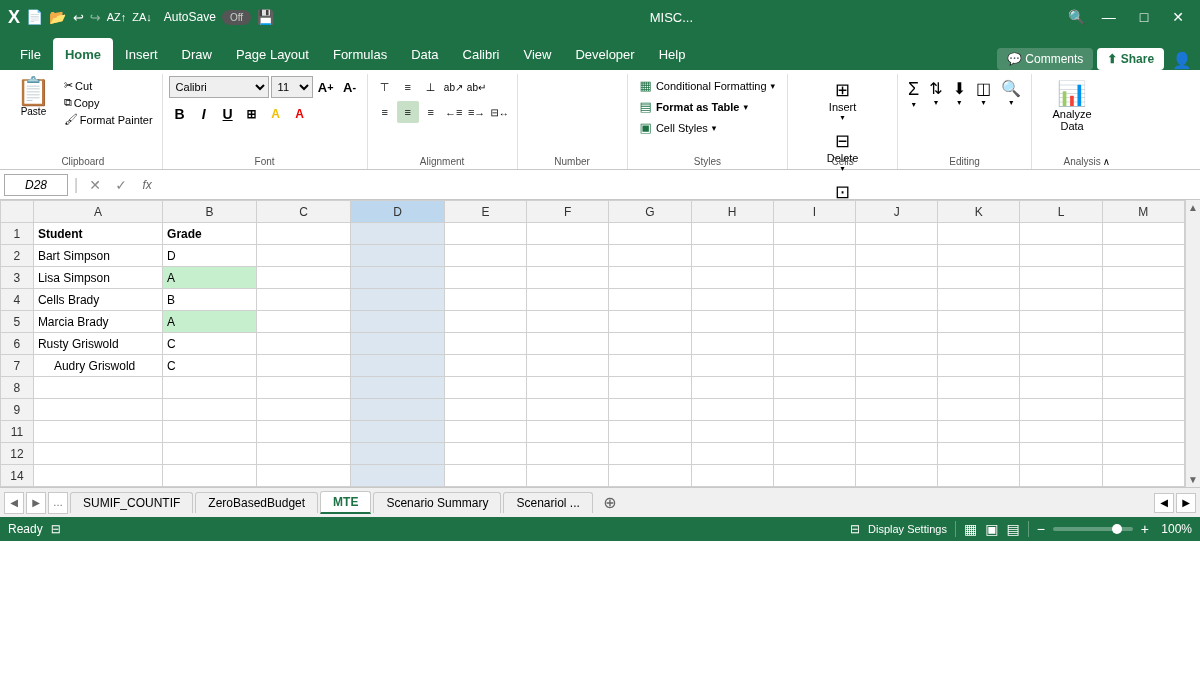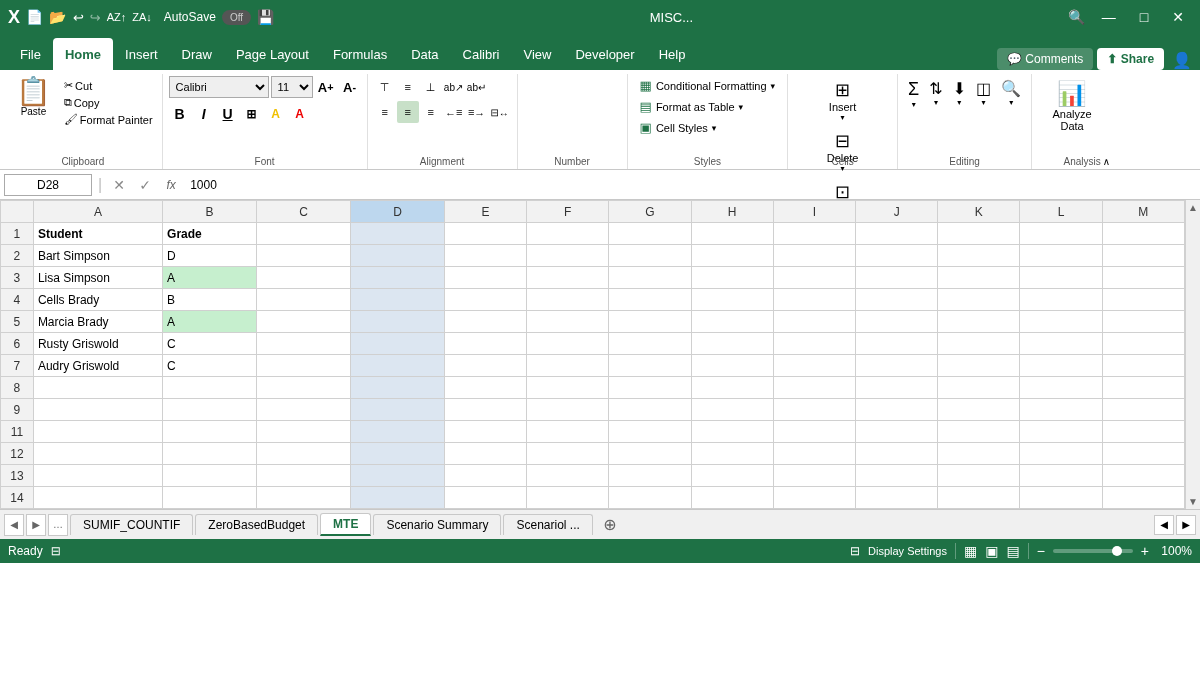--- a/index.html
+++ b/index.html
@@ -90,26 +90,27 @@
     .formula-bar {
       display: flex;
       align-items: center;
       border-bottom: 1px solid #c8c8c8;
       height: 30px;
       padding: 0 4px;
       gap: 4px;
       background: white;
     }
     .cell-ref {
-      width: 88px;
+      width: 64px;
       border: 1px solid #aaa;
       padding: 2px 6px;
       font-size: 12px;
       height: 22px;
       text-align: center;
+      font-style: italic;
     }
     .formula-icon-btn { width: 22px; height: 22px; display: flex; align-items: center; justify-content: center; cursor: pointer; font-size: 14px; color: #666; border-radius: 2px; }
     .formula-input { flex: 1; border: none; outline: none; font-size: 12px; padding: 2px 4px; }
 
     
     .spreadsheet { flex: 1; overflow: hidden; background: white; }
     .spreadsheet table { border-collapse: collapse; width: 100%; table-layout: fixed; }
     .spreadsheet th, .spreadsheet td {
       border: 1px solid #d0d0d0;
       font-size: 12px;
@@ -307,21 +308,21 @@
 
   <div class="ribbon-group" style="min-width:160px;">
     <div class="ribbon-group-content" style="flex-direction:column; gap:2px; padding-bottom:14px; width:100%;">
       <div class="styles-btn">
         <span style="color:#1e7145; font-size:13px;">▦</span>
         <span style="font-size:11px;">Conditional Formatting</span>
         <span style="font-size:9px; margin-left:auto;">▾</span>
       </div>
       <div class="styles-btn">
         <span style="color:#1e7145; font-size:13px;">▤</span>
-        <span style="font-size:11px;">Format as Table</span>
+        <span style="font-size:11px;font-weight:bold;">Format as Table</span>
         <span style="font-size:9px; margin-left:auto;">▾</span>
       </div>
       <div class="styles-btn">
         <span style="color:#1e7145; font-size:13px;">▣</span>
         <span style="font-size:11px;">Cell Styles</span>
         <span style="font-size:9px; margin-left:auto;">▾</span>
       </div>
     </div>
     <span class="ribbon-group-label">Styles</span>
   </div>
@@ -389,21 +390,20 @@
     </div>
   </div>
 </div>
 
 <div class="formula-bar">
   <input class="cell-ref" value="D28" style="">
   <span style="color:#c0c0c0; font-size:16px; margin: 0 2px;">|</span>
   <span class="formula-icon-btn" style="color:#888;">✕</span>
   <span class="formula-icon-btn" style="color:#888;">✓</span>
   <span class="formula-icon-btn" style="font-size:12px; font-style:italic;">fx</span>
-  <input class="formula-input" value="1000" style="">
 </div>
 
 <div class="spreadsheet" style="overflow:hidden; position:relative;">
   <div style="display:flex; height:100%;">
     <div style="flex:1; overflow:auto;">
       <table style="border-collapse:collapse; table-layout:fixed; width:100%;">
         <colgroup>
           <col style="width:28px;">
           <col style="width:110px;">
           <col style="width:80px;">
@@ -529,21 +529,21 @@
               <td style="border: 1px solid rgb(208, 208, 208); font-size: 12px; padding: 2px 4px; white-space: nowrap; overflow: hidden; height: 22px;"></td>
               <td style="border: 1px solid rgb(208, 208, 208); font-size: 12px; padding: 2px 4px; white-space: nowrap; overflow: hidden; height: 22px;"></td>
               <td style="border: 1px solid rgb(208, 208, 208); font-size: 12px; padding: 2px 4px; white-space: nowrap; overflow: hidden; height: 22px;"></td>
               <td style="border: 1px solid rgb(208, 208, 208); font-size: 12px; padding: 2px 4px; white-space: nowrap; overflow: hidden; height: 22px;"></td>
               <td style="border: 1px solid rgb(208, 208, 208); font-size: 12px; padding: 2px 4px; white-space: nowrap; overflow: hidden; height: 22px;"></td>
               <td style="border: 1px solid rgb(208, 208, 208); font-size: 12px; padding: 2px 4px; white-space: nowrap; overflow: hidden; height: 22px;"></td>
               <td style="border: 1px solid rgb(208, 208, 208); font-size: 12px; padding: 2px 4px; white-space: nowrap; overflow: hidden; height: 22px;"></td>
             </tr>
             <tr>
               <th class="row-header" style="background: rgb(242, 242, 242); border: 1px solid rgb(208, 208, 208); text-align: center; font-weight: normal; font-size: 12px; color: rgb(51, 51, 51); width: 28px;">7</th>
-              <td style="border: 1px solid rgb(208, 208, 208); font-size: 12px; padding: 2px 4px; white-space: nowrap; overflow: hidden; height: 22px;">Audry Griswold</td>
+              <td style="border: 1px solid rgb(208, 208, 208); font-size: 12px; padding: 2px 20px; white-space: nowrap; overflow: hidden; height: 22px;">Audry Griswold</td>
               <td style="border: 1px solid rgb(208, 208, 208); font-size: 12px; padding: 2px 4px; white-space: nowrap; overflow: hidden; height: 22px;">C</td>
               <td style="border: 1px solid rgb(208, 208, 208); font-size: 12px; padding: 2px 4px; white-space: nowrap; overflow: hidden; height: 22px;"></td>
               <td style="border: 1px solid rgb(208, 208, 208); font-size: 12px; padding: 2px 4px; white-space: nowrap; overflow: hidden; height: 22px; background: rgb(220, 230, 241);"></td>
               <td style="border: 1px solid rgb(208, 208, 208); font-size: 12px; padding: 2px 4px; white-space: nowrap; overflow: hidden; height: 22px;"></td>
               <td style="border: 1px solid rgb(208, 208, 208); font-size: 12px; padding: 2px 4px; white-space: nowrap; overflow: hidden; height: 22px;"></td>
               <td style="border: 1px solid rgb(208, 208, 208); font-size: 12px; padding: 2px 4px; white-space: nowrap; overflow: hidden; height: 22px;"></td>
               <td style="border: 1px solid rgb(208, 208, 208); font-size: 12px; padding: 2px 4px; white-space: nowrap; overflow: hidden; height: 22px;"></td>
               <td style="border: 1px solid rgb(208, 208, 208); font-size: 12px; padding: 2px 4px; white-space: nowrap; overflow: hidden; height: 22px;"></td>
               <td style="border: 1px solid rgb(208, 208, 208); font-size: 12px; padding: 2px 4px; white-space: nowrap; overflow: hidden; height: 22px;"></td>
               <td style="border: 1px solid rgb(208, 208, 208); font-size: 12px; padding: 2px 4px; white-space: nowrap; overflow: hidden; height: 22px;"></td>
@@ -593,36 +593,20 @@
               <td style="border: 1px solid rgb(208, 208, 208); font-size: 12px; padding: 2px 4px; white-space: nowrap; overflow: hidden; height: 22px;"></td>
               <td style="border: 1px solid rgb(208, 208, 208); font-size: 12px; padding: 2px 4px; white-space: nowrap; overflow: hidden; height: 22px;"></td>
               <td style="border: 1px solid rgb(208, 208, 208); font-size: 12px; padding: 2px 4px; white-space: nowrap; overflow: hidden; height: 22px;"></td>
               <td style="border: 1px solid rgb(208, 208, 208); font-size: 12px; padding: 2px 4px; white-space: nowrap; overflow: hidden; height: 22px;"></td>
               <td style="border: 1px solid rgb(208, 208, 208); font-size: 12px; padding: 2px 4px; white-space: nowrap; overflow: hidden; height: 22px;"></td>
               <td style="border: 1px solid rgb(208, 208, 208); font-size: 12px; padding: 2px 4px; white-space: nowrap; overflow: hidden; height: 22px;"></td>
               <td style="border: 1px solid rgb(208, 208, 208); font-size: 12px; padding: 2px 4px; white-space: nowrap; overflow: hidden; height: 22px;"></td>
             </tr>
             <tr>
               <th class="row-header" style="background: rgb(242, 242, 242); border: 1px solid rgb(208, 208, 208); text-align: center; font-weight: normal; font-size: 12px; color: rgb(51, 51, 51); width: 28px;">12</th>
-              <td style="border: 1px solid rgb(208, 208, 208); font-size: 12px; padding: 2px 4px; white-space: nowrap; overflow: hidden; height: 22px;"></td>
-              <td style="border: 1px solid rgb(208, 208, 208); font-size: 12px; padding: 2px 4px; white-space: nowrap; overflow: hidden; height: 22px;"></td>
-              <td style="border: 1px solid rgb(208, 208, 208); font-size: 12px; padding: 2px 4px; white-space: nowrap; overflow: hidden; height: 22px;"></td>
-              <td style="border: 1px solid rgb(208, 208, 208); font-size: 12px; padding: 2px 4px; white-space: nowrap; overflow: hidden; height: 22px; background: rgb(220, 230, 241);"></td>
-              <td style="border: 1px solid rgb(208, 208, 208); font-size: 12px; padding: 2px 4px; white-space: nowrap; overflow: hidden; height: 22px;"></td>
-              <td style="border: 1px solid rgb(208, 208, 208); font-size: 12px; padding: 2px 4px; white-space: nowrap; overflow: hidden; height: 22px;"></td>
-              <td style="border: 1px solid rgb(208, 208, 208); font-size: 12px; padding: 2px 4px; white-space: nowrap; overflow: hidden; height: 22px;"></td>
-              <td style="border: 1px solid rgb(208, 208, 208); font-size: 12px; padding: 2px 4px; white-space: nowrap; overflow: hidden; height: 22px;"></td>
-              <td style="border: 1px solid rgb(208, 208, 208); font-size: 12px; padding: 2px 4px; white-space: nowrap; overflow: hidden; height: 22px;"></td>
-              <td style="border: 1px solid rgb(208, 208, 208); font-size: 12px; padding: 2px 4px; white-space: nowrap; overflow: hidden; height: 22px;"></td>
-              <td style="border: 1px solid rgb(208, 208, 208); font-size: 12px; padding: 2px 4px; white-space: nowrap; overflow: hidden; height: 22px;"></td>
-              <td style="border: 1px solid rgb(208, 208, 208); font-size: 12px; padding: 2px 4px; white-space: nowrap; overflow: hidden; height: 22px;"></td>
-              <td style="border: 1px solid rgb(208, 208, 208); font-size: 12px; padding: 2px 4px; white-space: nowrap; overflow: hidden; height: 22px;"></td>
-            </tr>
-            <tr>
-              <th class="row-header" style="background: rgb(242, 242, 242); border: 1px solid rgb(208, 208, 208); text-align: center; font-weight: normal; font-size: 12px; color: rgb(51, 51, 51); width: 28px;">13</th>
               <td style="border: 1px solid rgb(208, 208, 208); font-size: 12px; padding: 2px 4px; white-space: nowrap; overflow: hidden; height: 22px;"></td>
               <td style="border: 1px solid rgb(208, 208, 208); font-size: 12px; padding: 2px 4px; white-space: nowrap; overflow: hidden; height: 22px;"></td>
               <td style="border: 1px solid rgb(208, 208, 208); font-size: 12px; padding: 2px 4px; white-space: nowrap; overflow: hidden; height: 22px;"></td>
               <td style="border: 1px solid rgb(208, 208, 208); font-size: 12px; padding: 2px 4px; white-space: nowrap; overflow: hidden; height: 22px; background: rgb(220, 230, 241);"></td>
               <td style="border: 1px solid rgb(208, 208, 208); font-size: 12px; padding: 2px 4px; white-space: nowrap; overflow: hidden; height: 22px;"></td>
               <td style="border: 1px solid rgb(208, 208, 208); font-size: 12px; padding: 2px 4px; white-space: nowrap; overflow: hidden; height: 22px;"></td>
               <td style="border: 1px solid rgb(208, 208, 208); font-size: 12px; padding: 2px 4px; white-space: nowrap; overflow: hidden; height: 22px;"></td>
               <td style="border: 1px solid rgb(208, 208, 208); font-size: 12px; padding: 2px 4px; white-space: nowrap; overflow: hidden; height: 22px;"></td>
               <td style="border: 1px solid rgb(208, 208, 208); font-size: 12px; padding: 2px 4px; white-space: nowrap; overflow: hidden; height: 22px;"></td>
               <td style="border: 1px solid rgb(208, 208, 208); font-size: 12px; padding: 2px 4px; white-space: nowrap; overflow: hidden; height: 22px;"></td>

